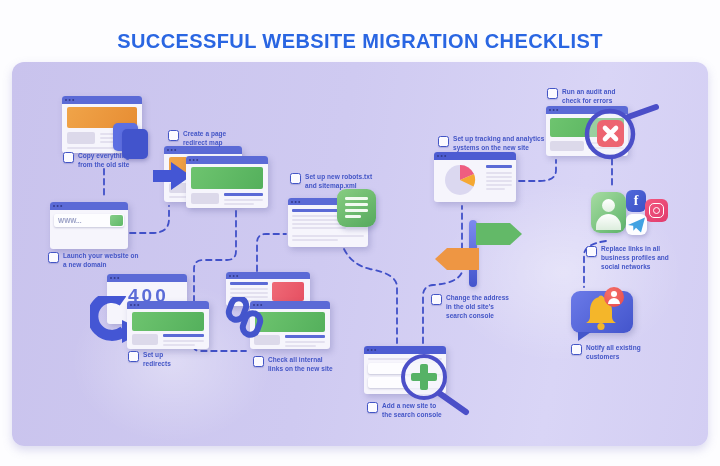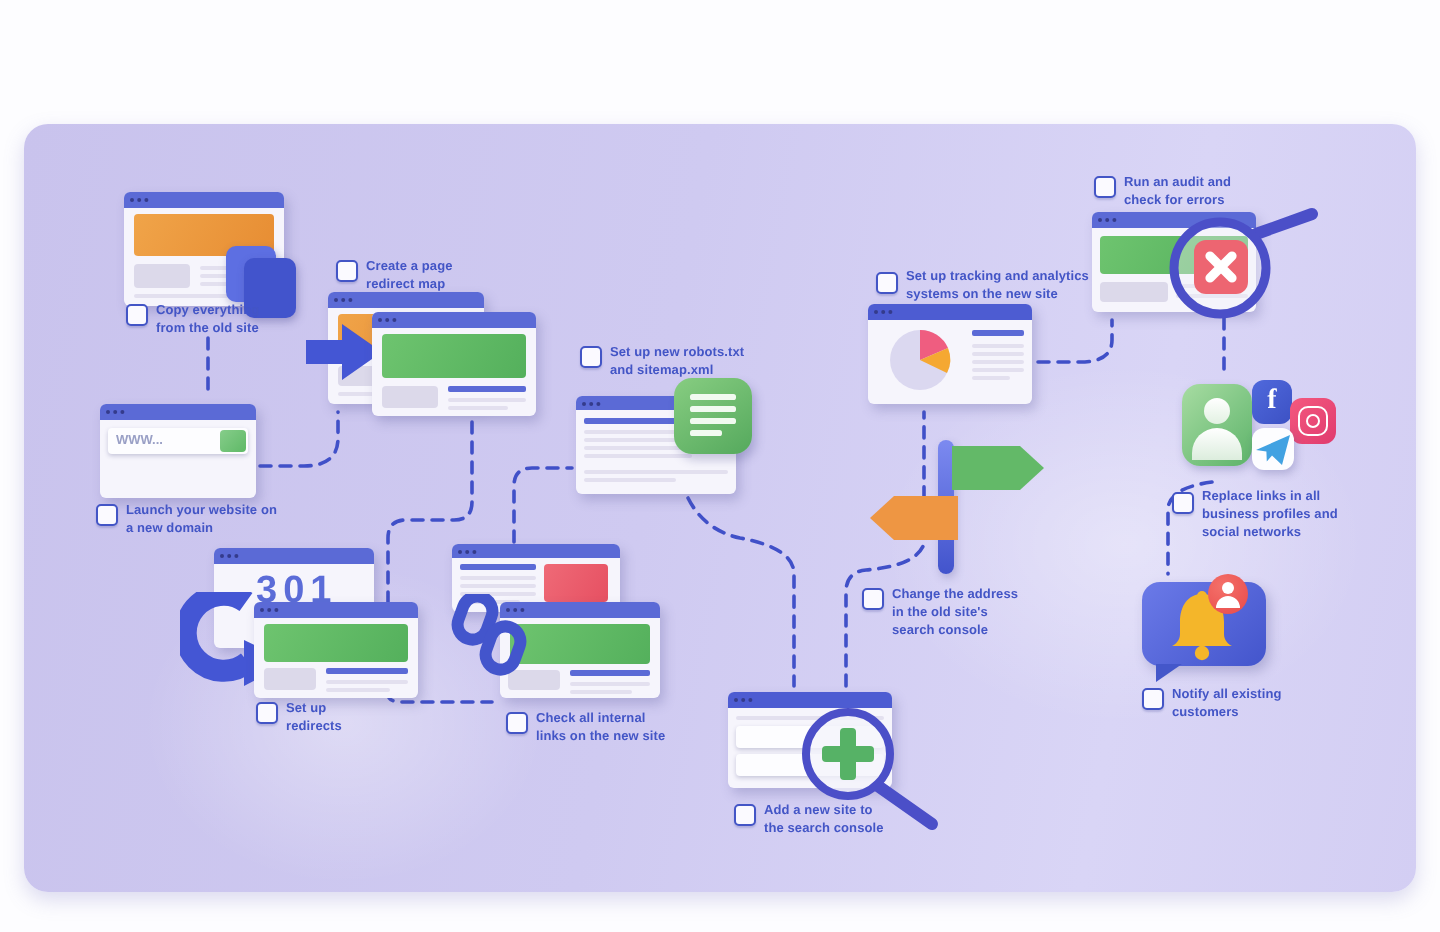--- a/index.html
+++ b/index.html
@@ -70,20 +70,21 @@
   .doc { position:absolute; width:39px; height:38px; border-radius:9px;
     background:linear-gradient(145deg,#87cd81,#55a95d); box-shadow:2px 3px 5px rgba(85,85,150,.3); }
   .doc .l { position:absolute; left:8px; height:2.6px; border-radius:1.3px; background:#f1faf0; }
   .copyic { position:absolute; border-radius:5px; box-shadow:1px 2px 4px rgba(70,70,140,.35); }
 </style>
 </head>
 <body>
 
 <div id="stage">
 
+  <div class="page-title">SUCCESSFUL WEBSITE MIGRATION CHECKLIST</div>
 
   <div class="panel">
     <div class="hl" style="left:430px;top:120px;width:240px;height:180px;"></div>
     <div class="hl" style="left:60px;top:220px;width:200px;height:160px;"></div>
   </div>
 
   <svg class="connectors" width="720" height="466">
     <g fill="none" stroke="#4050c8" stroke-width="1.8" stroke-dasharray="5.5 4.5" stroke-linecap="round">
       <path d="M104,169 V198"></path>
       <path d="M130,233 H152 Q169,233 169,219 V206"></path>
@@ -146,21 +147,21 @@
     <div class="gbox" style="left:5px;top:37px;width:28px;height:11px;"></div>
     <div class="ln b" style="left:38px;top:37px;width:39px;"></div>
     <div class="ln" style="left:38px;top:43px;width:39px;"></div>
     <div class="ln" style="left:38px;top:47px;width:30px;"></div>
   </div>
 
   <div class="window" style="left:107px;top:274px;width:80px;height:50px;">
     <div class="tbar">
         <i></i>
       </div>
-    <div class="code301">301</div>
+    <div class="code301">400</div>
   </div>
   <svg class="art" style="left:90px;top:296px;" width="56" height="50" viewBox="0 0 56 50">
     <path d="M33,5 A19,19 0 1 0 34,35" fill="none" stroke="#4456d4" stroke-width="11"></path>
     <polygon points="32,24 55,35 32,47" fill="#4456d4"></polygon>
   </svg>
   <div class="window over" style="left:127px;top:301px;width:82px;height:48px;">
     <div class="tbar">
         <i></i>
       </div>
     <div class="ban-g" style="left:5px;top:11px;width:72px;height:19px;"></div>

